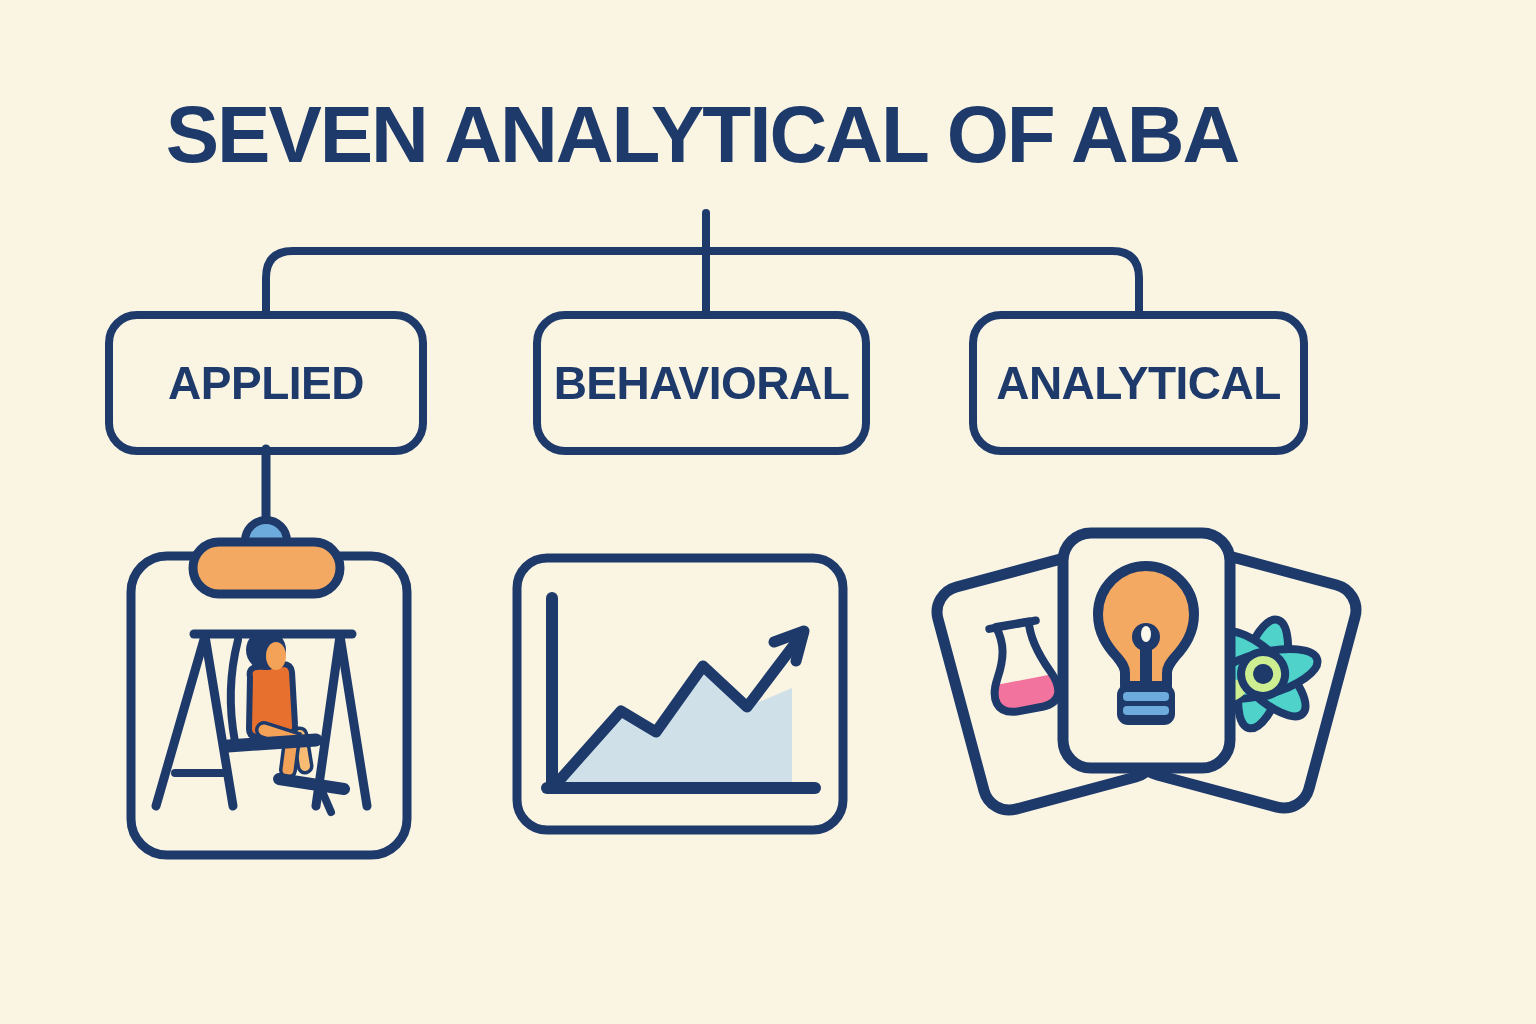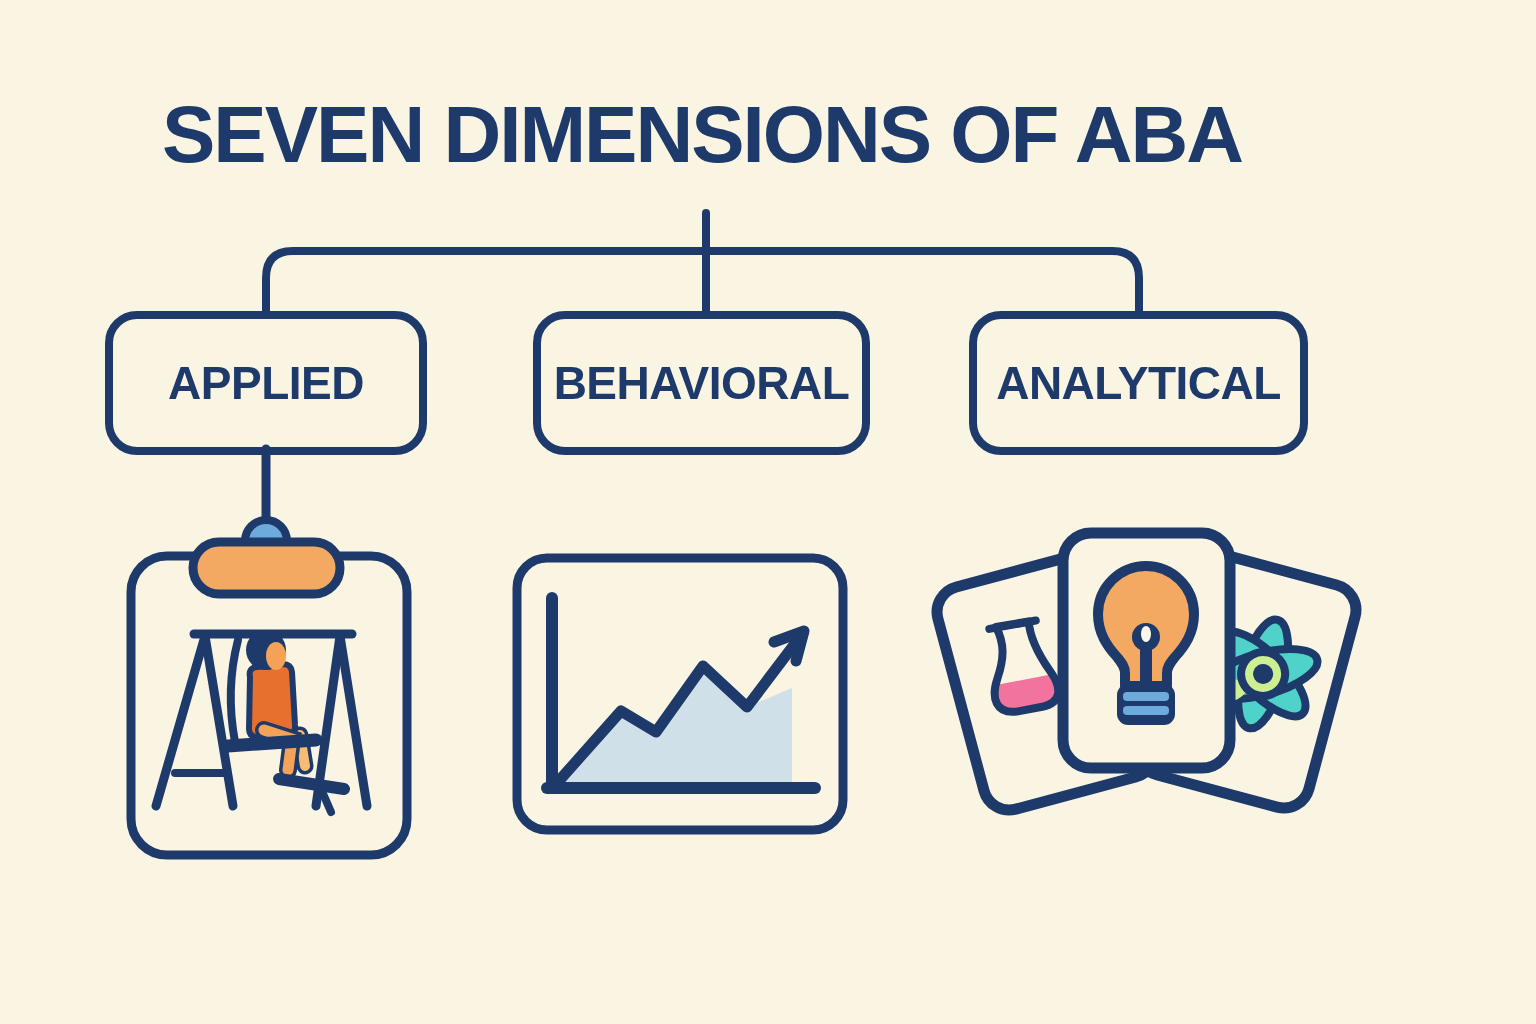--- a/index.html
+++ b/index.html
@@ -80,21 +80,21 @@
   .nucleus{fill:var(--light-green);stroke:var(--navy);stroke-width:8px;}
   .bulb{fill:var(--orange);stroke:var(--navy);stroke-width:10px;stroke-linejoin:round;}
   .stripe{fill:var(--light-blue);}
   .hole{fill:var(--hole);}
 </style>
 </head>
 <body>
 
 <div class="stage">
 
-  <div class="title">SEVEN DIMENSIONS OF ABA</div>
+  <div class="title">SEVEN ANALYTICAL OF ABA</div>
 
   <div class="node-box box-applied">
     <span class="node-label">APPLIED</span>
   </div>
   <div class="node-box box-analytical">
     <span class="node-label">ANALYTICAL</span>
   </div>
   <div class="node-box box-behavioral">
     <span class="node-label">BEHAVIORAL</span>
   </div>

